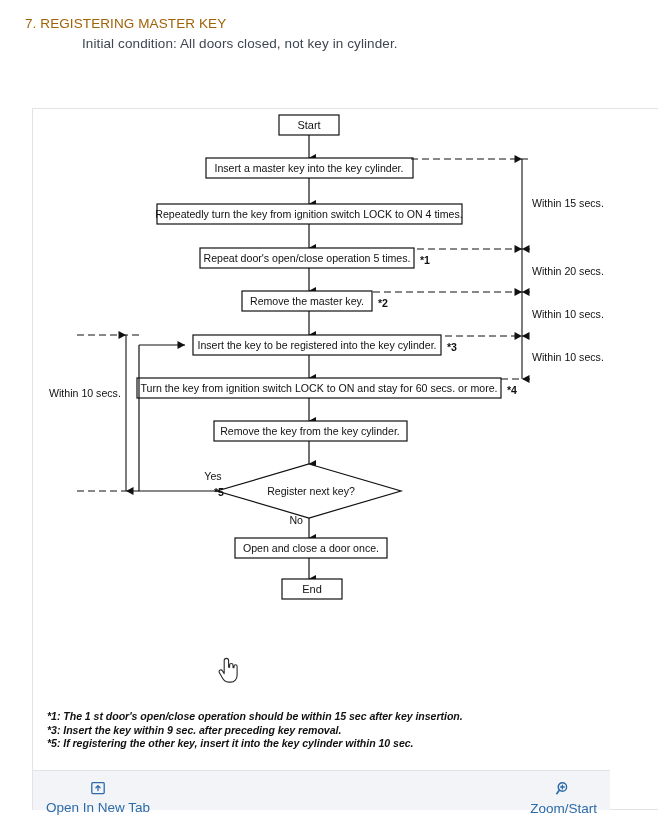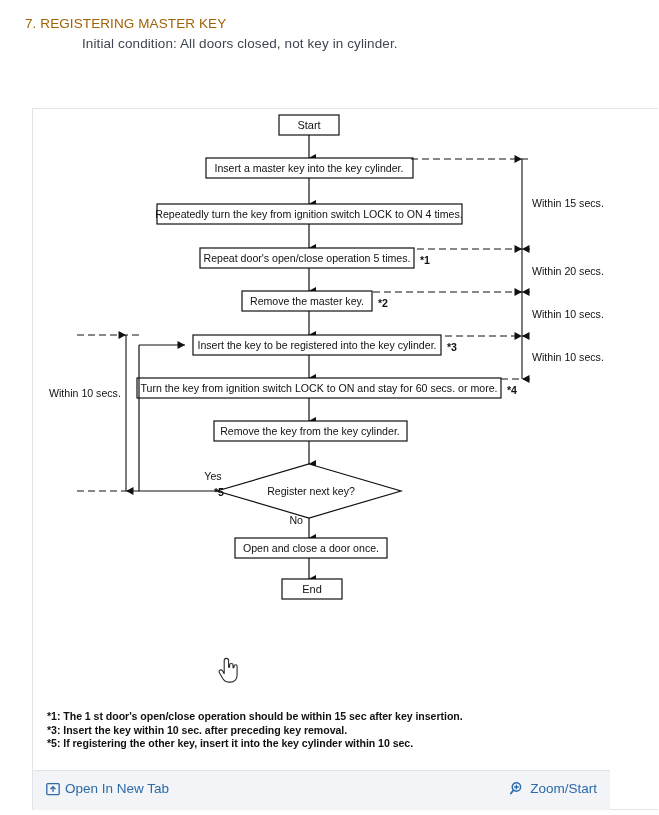--- a/index.html
+++ b/index.html
@@ -65,20 +65,21 @@
   #footnotes {
     position: absolute;
     left: 14px;
     top: 601px;
     width: 550px;
     font-size: 10.6px;
     line-height: 13.6px;
     color: #111111;
     font-weight: bold;
     letter-spacing: -0.05px;
+    font-style: italic;
   }
   #footnotes .fn-line { white-space: nowrap; }
 
   
   #footer-bar {
     position: absolute;
     left: 0;
     top: 661px;
     width: 577px;
     height: 40px;
@@ -89,20 +90,21 @@
   .footer-btn {
     position: absolute;
     top: 10px;
     font-size: 13.5px;
     color: #2c6aa8;
     cursor: pointer;
     white-space: nowrap;
     display: flex;
     align-items: center;
     gap: 5px;
+    flex-direction: column;
   }
   #open-new-tab-button { left: 13px; }
   #zoom-print-button { right: 13px; }
   .footer-btn svg { display: block; }
 
   
   #hand-cursor {
     position: absolute;
     left: 184px;
     top: 547px;
@@ -261,21 +263,21 @@
     <path d="M7.2,14.2 L7.2,4.6 C7.2,3.3 8.2,2.4 9.4,2.4 C10.6,2.4 11.6,3.3 11.6,4.6
              L11.6,11.2 L12.6,11.2 L12.6,9.2 C12.6,8.2 13.4,7.5 14.3,7.5
              C15.2,7.5 16,8.2 16,9.2 L16,11.6 L17,11.6 L17,10.4 C17,9.5 17.7,8.8 18.6,8.8
              C19.4,8.8 20.1,9.5 20.1,10.4 L20.1,19.2 C20.1,23.0 17.5,26.1 13.6,26.1
              L11.6,26.1 C8.6,26.1 6.6,24.3 5.3,21.8 L2.3,16.5
              C1.8,15.6 2.2,14.5 3.1,14.1 C3.9,13.7 4.9,14.0 5.4,14.8 L7.2,17.6 Z" fill="#ffffff" stroke="#2b2b2b" stroke-width="1.1" stroke-linejoin="round"></path>
   </svg>
 
   <div id="footnotes">
     <div class="fn-line">*1: The 1 st door's open/close operation should be within 15 sec after key insertion.</div>
-    <div class="fn-line">*3: Insert the key within 10 sec. after preceding key removal.</div>
+    <div class="fn-line">*3: Insert the key within 9 sec. after preceding key removal.</div>
     <div class="fn-line">*5: If registering the other key, insert it into the key cylinder within 10 sec.</div>
   </div>
 
   <div id="footer-bar">
 
     <div id="open-new-tab-button" class="footer-btn">
       <svg width="14" height="14" viewBox="0 0 14 14">
         <rect x="0.8" y="1.6" width="12.4" height="11" rx="1" fill="none" stroke="#2c6aa8" stroke-width="1.3"></rect>
         <path d="M7,9.6 L7,5.0 M7,4.6 L4.9,6.8 M7,4.6 L9.1,6.8" fill="none" stroke="#2c6aa8" stroke-width="1.3" stroke-linecap="round"></path>
       </svg>

